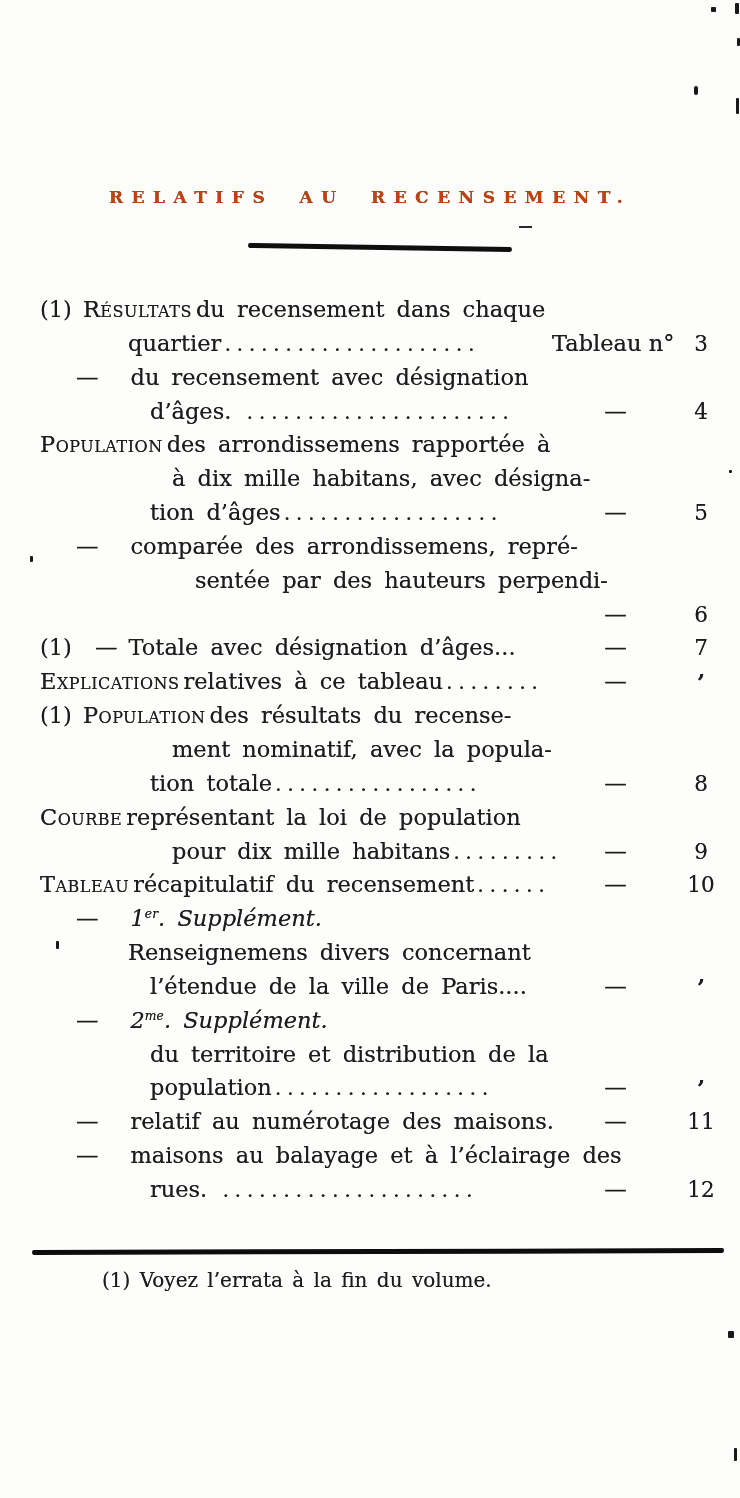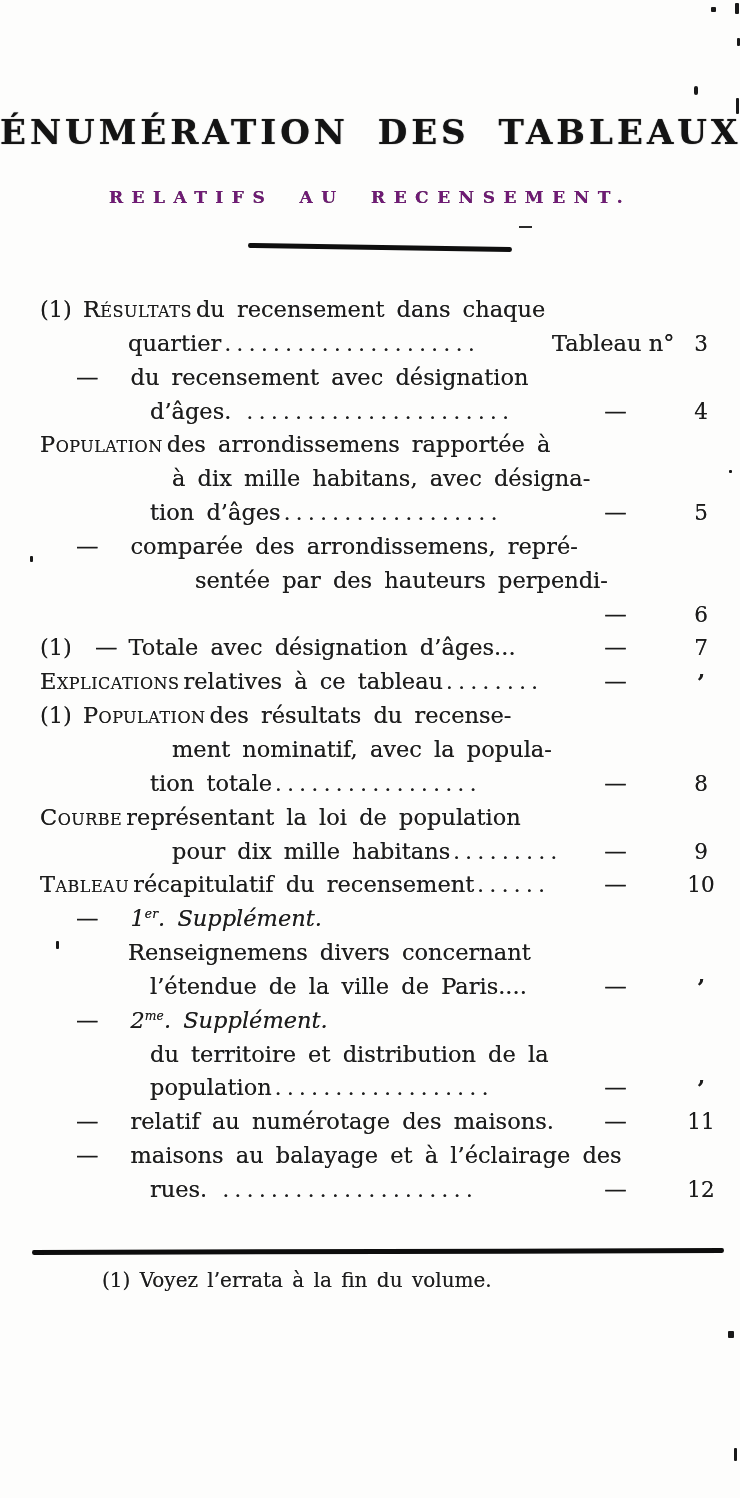--- a/index.html
+++ b/index.html
@@ -9,21 +9,21 @@
     overflow:hidden;margin:0 auto;
   }
   .title{
     position:absolute;top:112px;left:0;width:740px;text-align:center;
     font-size:34px;font-weight:bold;letter-spacing:4px;word-spacing:13px;
     color:#141414;text-shadow:0 0 1px rgba(0,0,0,.75);white-space:nowrap;
   }
   .subtitle{
     position:absolute;top:187px;left:0;width:740px;text-align:center;
     font-size:17px;font-weight:bold;letter-spacing:8.5px;word-spacing:12px;
-    color:#701a75;text-shadow:0 0 .6px rgba(0,0,0,.7);white-space:nowrap;
+    color:#c2410c;text-shadow:0 0 .6px rgba(0,0,0,.7);white-space:nowrap;
   }
   .subdash{position:absolute;top:226px;left:519px;width:13px;height:2px;background:#2a2a2a;}
   .rule-top{
     position:absolute;top:245px;left:248px;width:264px;height:5px;background:#0f0f0f;
     transform:rotate(0.9deg);border-radius:2px/50%;
   }
   .toc{position:absolute;top:293px;left:40px;width:684px;}
   .line{
     position:relative;height:33.85px;line-height:33.85px;font-size:22.5px;
     white-space:nowrap;text-shadow:0 0 .5px rgba(10,10,10,.65);
@@ -50,21 +50,20 @@
     text-shadow:0 0 .5px rgba(10,10,10,.6);
     margin-left:40px;
   }
   .speck{position:absolute;background:#191919;border-radius:1px;}
 </style>
 </head>
 <body>
 
 <div class="page">
 
-  <div class="title">ÉNUMÉRATION DES TABLEAUX</div>
   <div class="subtitle">RELATIFS AU RECENSEMENT.</div>
   <div class="subdash"></div>
   <div class="rule-top"></div>
 
   <div class="toc">
       <div class="line ind0"><span class="ltext"><span class="prefix">(1)</span><span class="lead">Résultats</span><span class="txt">du recensement dans chaque</span></span></div>
       <div class="line ind2"><span class="ltext"><span class="txt">quartier</span><span class="dotlead">.....................</span></span><span class="ref">Tableau n°</span><span class="num">3</span></div>
       <div class="line ind1"><span class="ltext"><span class="prefix dash">—</span><span class="txt">du recensement avec désignation</span></span></div>
       <div class="line ind3"><span class="ltext"><span class="txt">d’âges. </span><span class="dotlead">......................</span></span><span class="ref dash">—</span><span class="num">4</span></div>
       <div class="line ind0"><span class="ltext"><span class="lead">Population</span><span class="txt">des arrondissemens rapportée à</span></span></div>

